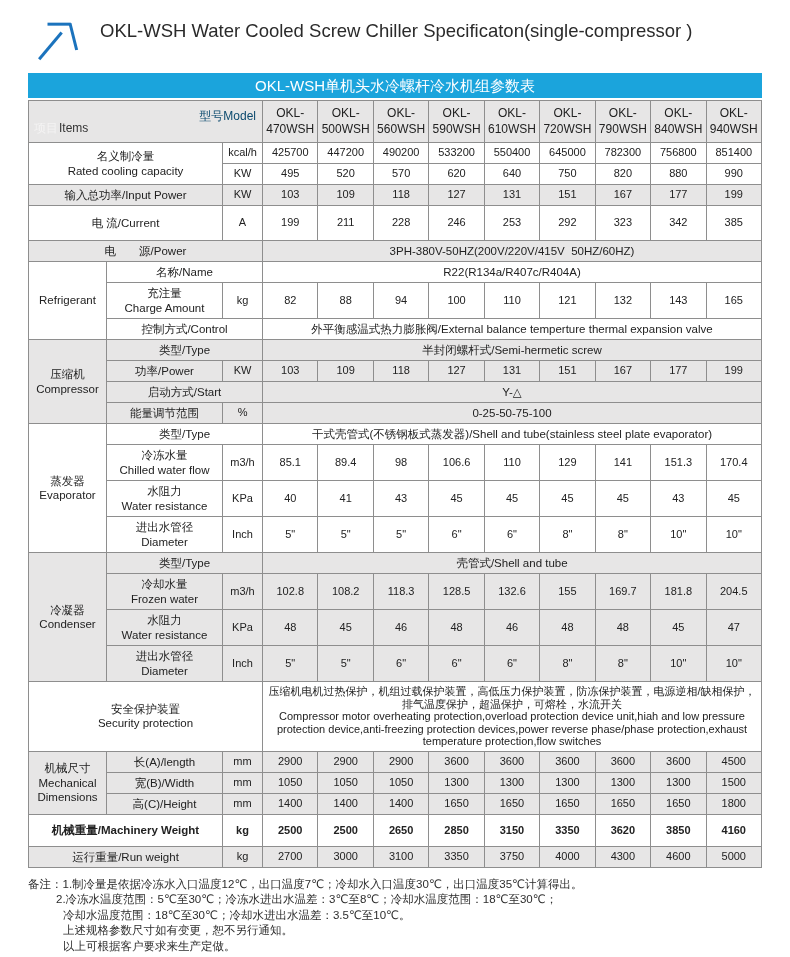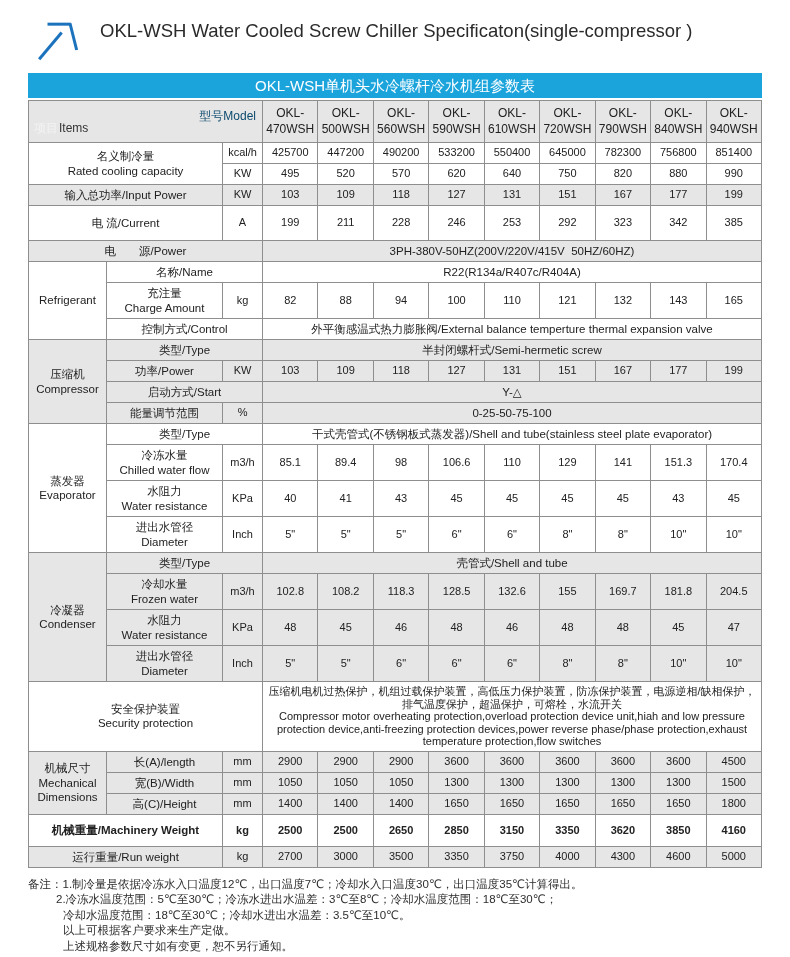--- a/index.html
+++ b/index.html
@@ -448,34 +448,34 @@
           <td class="val">3850</td>
           <td class="val">4160</td>
         </tr>
         <tr class="shade" style="height: 21px;">
           <td class="label" colspan="2">
             <div>运行重量/Run weight</div>
           </td>
           <td class="unit">kg</td>
           <td class="val">2700</td>
           <td class="val">3000</td>
-          <td class="val">3500</td>
+          <td class="val">3100</td>
           <td class="val">3350</td>
           <td class="val">3750</td>
           <td class="val">4000</td>
           <td class="val">4300</td>
           <td class="val">4600</td>
           <td class="val">5000</td>
         </tr>
       </tbody>
   </table>
 
   <div class="notes">
     <div>备注：1.制冷量是依据冷冻水入口温度12℃，出口温度7℃；冷却水入口温度30℃，出口温度35℃计算得出。</div>
     <div>2.冷冻水温度范围：5℃至30℃；冷冻水进出水温差：3℃至8℃；冷却水温度范围：18℃至30℃；</div>
     <div>冷却水温度范围：18℃至30℃；冷却水进出水温差：3.5℃至10℃。</div>
+    <div>上述规格参数尺寸如有变更，恕不另行通知。</div>
     <div>以上可根据客户要求来生产定做。</div>
-    <div>上述规格参数尺寸如有变更，恕不另行通知。</div>
     <div>Notes:</div>
 
   </div>
 
 </div>
 
 </body></html>

